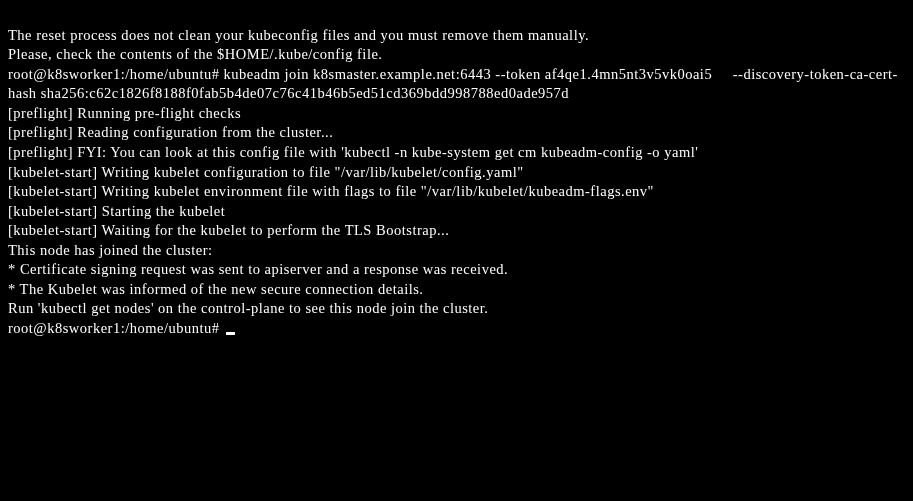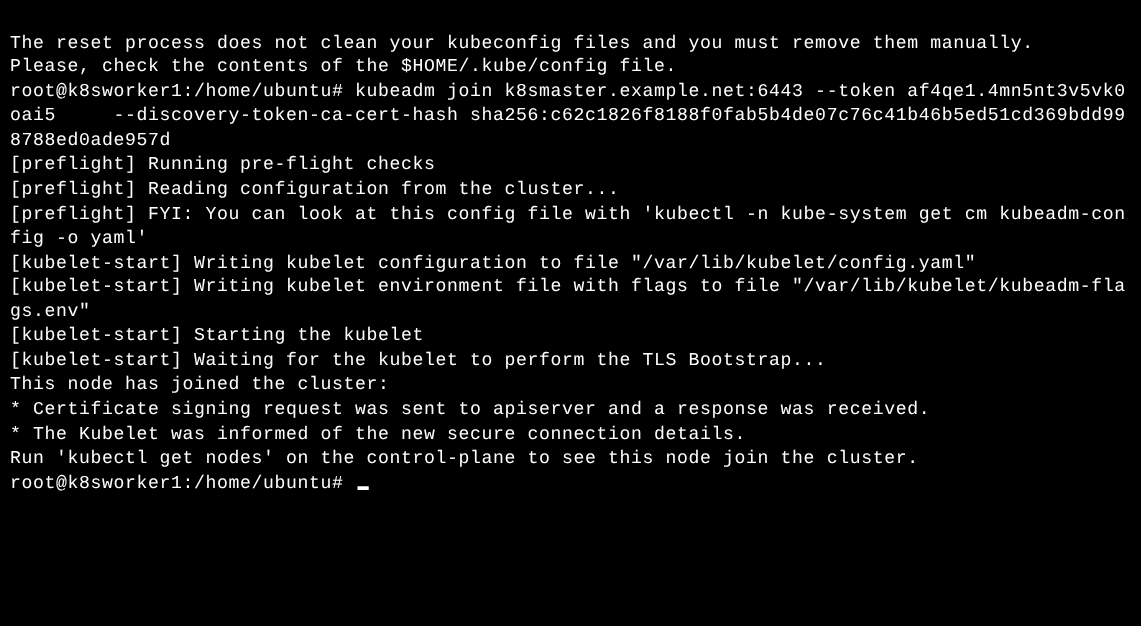--- a/index.html
+++ b/index.html
@@ -1,18 +1,19 @@
 <!DOCTYPE html>
 <html><head>
   <meta charset="utf-8">
   <style>
     * {
       margin: 0;
       padding: 0;
       box-sizing: border-box;
+      font-family: Liberation Serif, serif;
     }
     body {
       background-color: #000000;
       color: #ffffff;
       font-family: 'Courier New', Consolas, monospace;
       font-size: 14.5px;
       line-height: 1.35;
       padding: 6px 8px;
       width: 913px;
       height: 501px;

